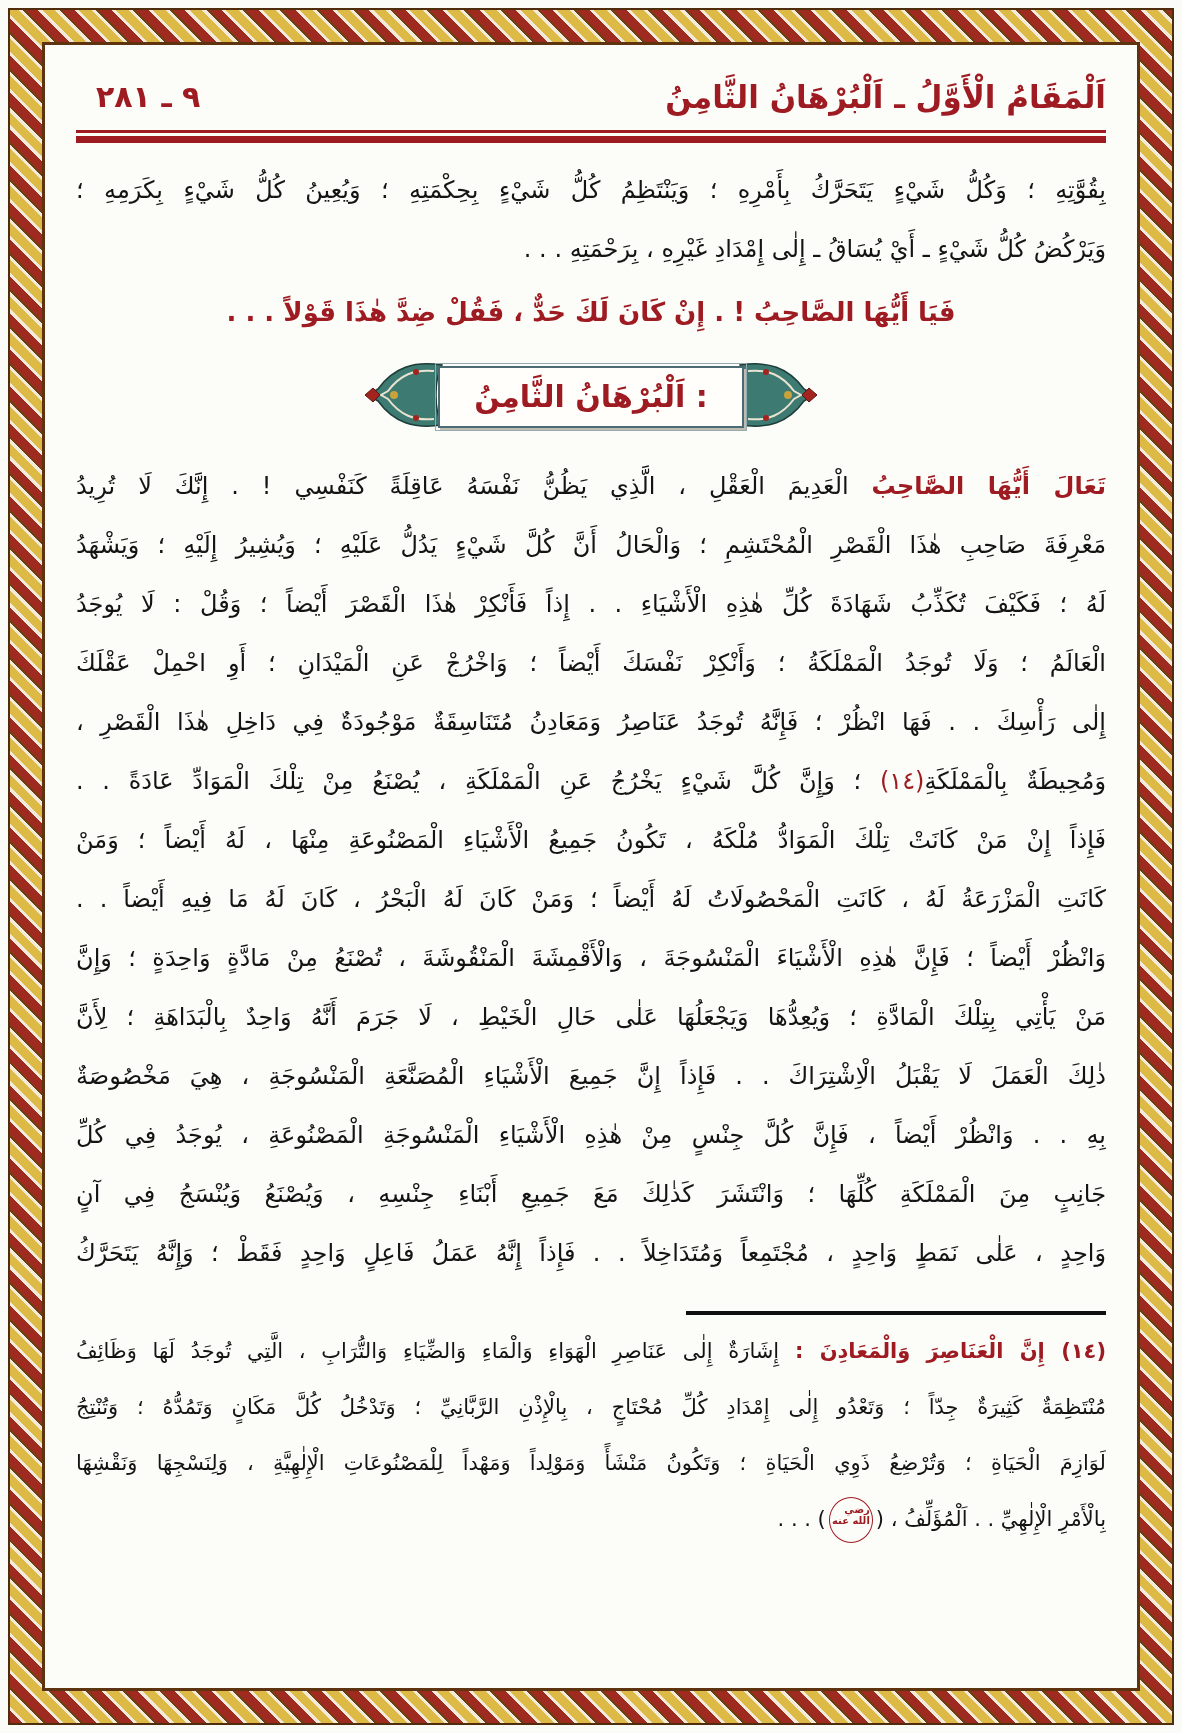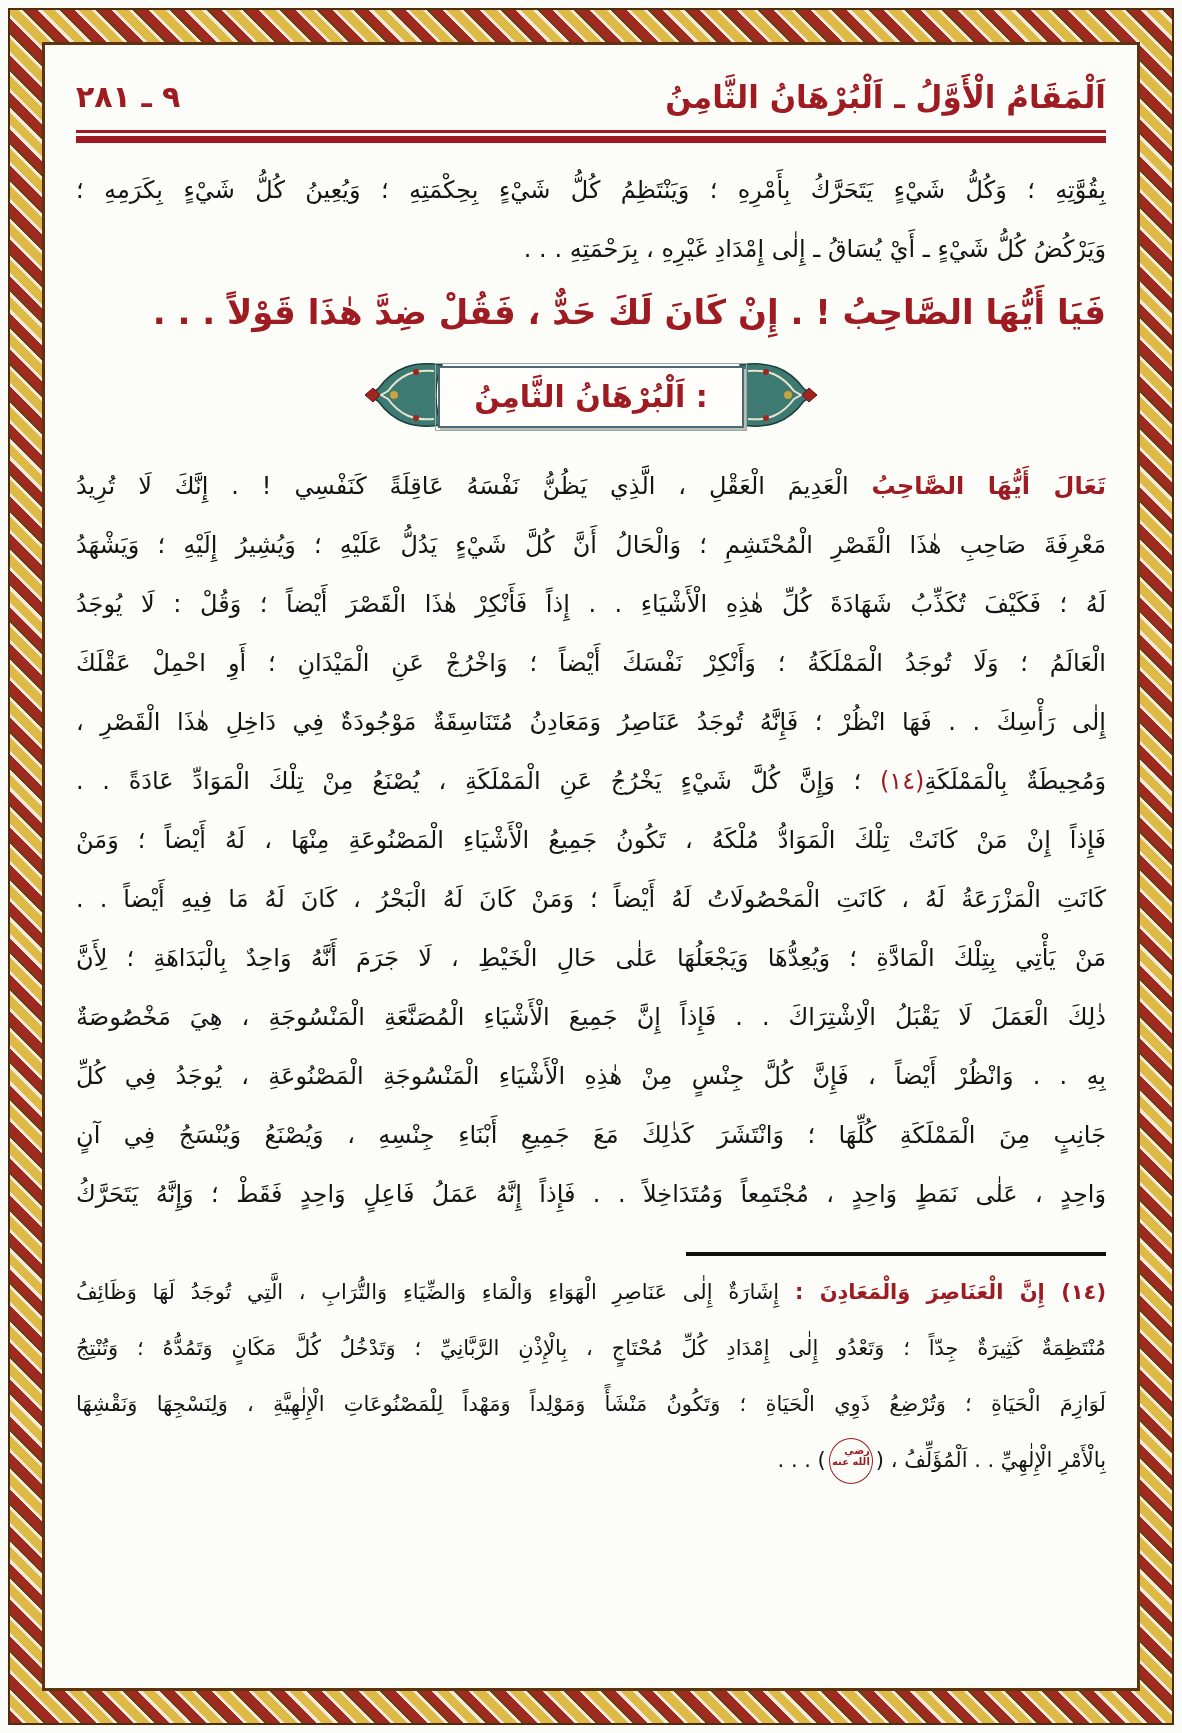--- a/index.html
+++ b/index.html
@@ -11,31 +11,31 @@
   .band{
     position:absolute;inset:8px;border:2px solid #4f2d0c;
     background:#f1e6bd repeating-linear-gradient(45deg,
       #9e2a20 0 9px,#f3ead9 9px 12px,#ddba45 12px 21px,#f3ead9 21px 24px,#6d3f13 24px 26px);
   }
   .inner{position:absolute;inset:42px;background:#fcfcf9;border:3px solid #5d3310;}
   
   .content{position:absolute;top:56px;right:76px;left:76px;bottom:48px;direction:rtl;color:#141414;}
   .hdr{position:relative;height:62px;margin-top:10px;}
   .hdr-title{font-size:31px;font-weight:bold;color:#9e1b22;line-height:62px;}
-  .page-num{position:absolute;left:0;top:0;font-size:30px;font-weight:bold;color:#9e1b22;line-height:62px;}
+  .page-num{position:absolute;left:20px;top:0;font-size:30px;font-weight:bold;color:#9e1b22;line-height:62px;}
   .rule-thin{height:3px;background:#9e1b22;margin-top:2px;}
   .rule-thick{height:7px;background:#9e1b22;margin-top:3px;}
   .intro{margin-top:18px;}
   .bline{font-size:24px;height:59px;line-height:59px;overflow:hidden;
          text-align:justify;text-align-last:justify;}
   .bline.last{text-align:right;text-align-last:right;}
   .red{color:#9e1b22;}
   .bold{font-weight:bold;}
-  .address{margin-top:4px;height:58px;line-height:58px;text-align:right;
-           color:#9e1b22;font-weight:bold;font-size:34px;}
+  .address{margin-top:4px;height:58px;line-height:58px;text-align:center;
+           color:#9e1b22;font-weight:bold;font-size:26px;}
   
   .ornament{margin:10px auto 4px;display:flex;justify-content:center;align-items:center;
             direction:ltr;height:92px;}
   .orn-wing{flex:0 0 auto;z-index:0;}
   .orn-wing.mirror{transform:scaleX(-1);}
   .orn-box{position:relative;z-index:1;border:2px solid #4c6a74;outline:1px solid #97aab0;
            outline-offset:2px;background:#fffefb;padding:0 34px;min-width:230px;
            text-align:center;box-shadow:2px 3px 0 #bcbcb0;margin:0 -6px;}
   .orn-title{font-size:30px;font-weight:bold;color:#9e1b22;line-height:58px;white-space:nowrap;}
   .body-par{margin-top:14px;}
@@ -104,20 +104,21 @@
       </div>
       <div class="bline">مَعْرِفَةَ صَاحِبِ هٰذَا الْقَصْرِ الْمُحْتَشِمِ ؛ وَالْحَالُ أَنَّ كُلَّ شَيْءٍ يَدُلُّ عَلَيْهِ ؛ وَيُشِيرُ إِلَيْهِ ؛ وَيَشْهَدُ</div>
       <div class="bline">لَهُ ؛ فَكَيْفَ تُكَذِّبُ شَهَادَةَ كُلِّ هٰذِهِ الْأَشْيَاءِ . . إِذاً فَأَنْكِرْ هٰذَا الْقَصْرَ أَيْضاً ؛ وَقُلْ : لَا يُوجَدُ</div>
       <div class="bline">الْعَالَمُ ؛ وَلَا تُوجَدُ الْمَمْلَكَةُ ؛ وَأَنْكِرْ نَفْسَكَ أَيْضاً ؛ وَاخْرُجْ عَنِ الْمَيْدَانِ ؛ أَوِ احْمِلْ عَقْلَكَ</div>
       <div class="bline">إِلٰى رَأْسِكَ . . فَهَا انْظُرْ ؛ فَإِنَّهُ تُوجَدُ عَنَاصِرُ وَمَعَادِنُ مُتَنَاسِقَةٌ مَوْجُودَةٌ فِي دَاخِلِ هٰذَا الْقَصْرِ ،</div>
       <div class="bline">
         <span>وَمُحِيطَةٌ بِالْمَمْلَكَةِ</span><span class="red">(١٤)</span><span> ؛ وَإِنَّ كُلَّ شَيْءٍ يَخْرُجُ عَنِ الْمَمْلَكَةِ ، يُصْنَعُ مِنْ تِلْكَ الْمَوَادِّ عَادَةً . .</span>
       </div>
       <div class="bline">فَإِذاً إِنْ مَنْ كَانَتْ تِلْكَ الْمَوَادُّ مُلْكَهُ ، تَكُونُ جَمِيعُ الْأَشْيَاءِ الْمَصْنُوعَةِ مِنْهَا ، لَهُ أَيْضاً ؛ وَمَنْ</div>
       <div class="bline">كَانَتِ الْمَزْرَعَةُ لَهُ ، كَانَتِ الْمَحْصُولَاتُ لَهُ أَيْضاً ؛ وَمَنْ كَانَ لَهُ الْبَحْرُ ، كَانَ لَهُ مَا فِيهِ أَيْضاً . .</div>
+      <div class="bline">وَانْظُرْ أَيْضاً ؛ فَإِنَّ هٰذِهِ الْأَشْيَاءَ الْمَنْسُوجَةَ ، وَالْأَقْمِشَةَ الْمَنْقُوشَةَ ، تُصْنَعُ مِنْ مَادَّةٍ وَاحِدَةٍ ؛ وَإِنَّ</div>
       <div class="bline">مَنْ يَأْتِي بِتِلْكَ الْمَادَّةِ ؛ وَيُعِدُّهَا وَيَجْعَلُهَا عَلٰى حَالِ الْخَيْطِ ، لَا جَرَمَ أَنَّهُ وَاحِدٌ بِالْبَدَاهَةِ ؛ لِأَنَّ</div>
       <div class="bline">ذٰلِكَ الْعَمَلَ لَا يَقْبَلُ الْاِشْتِرَاكَ . . فَإِذاً إِنَّ جَمِيعَ الْأَشْيَاءِ الْمُصَنَّعَةِ الْمَنْسُوجَةِ ، هِيَ مَخْصُوصَةٌ</div>
       <div class="bline">بِهِ . . وَانْظُرْ أَيْضاً ، فَإِنَّ كُلَّ جِنْسٍ مِنْ هٰذِهِ الْأَشْيَاءِ الْمَنْسُوجَةِ الْمَصْنُوعَةِ ، يُوجَدُ فِي كُلِّ</div>
       <div class="bline">جَانِبٍ مِنَ الْمَمْلَكَةِ كُلِّهَا ؛ وَانْتَشَرَ كَذٰلِكَ مَعَ جَمِيعِ أَبْنَاءِ جِنْسِهِ ، وَيُصْنَعُ وَيُنْسَجُ فِي آنٍ</div>
       <div class="bline">وَاحِدٍ ، عَلٰى نَمَطٍ وَاحِدٍ ، مُجْتَمِعاً وَمُتَدَاخِلاً . . فَإِذاً إِنَّهُ عَمَلُ فَاعِلٍ وَاحِدٍ فَقَطْ ؛ وَإِنَّهُ يَتَحَرَّكُ</div>
     </div>
 
     <div class="fsep"></div>
 
     <div class="footnotes">

